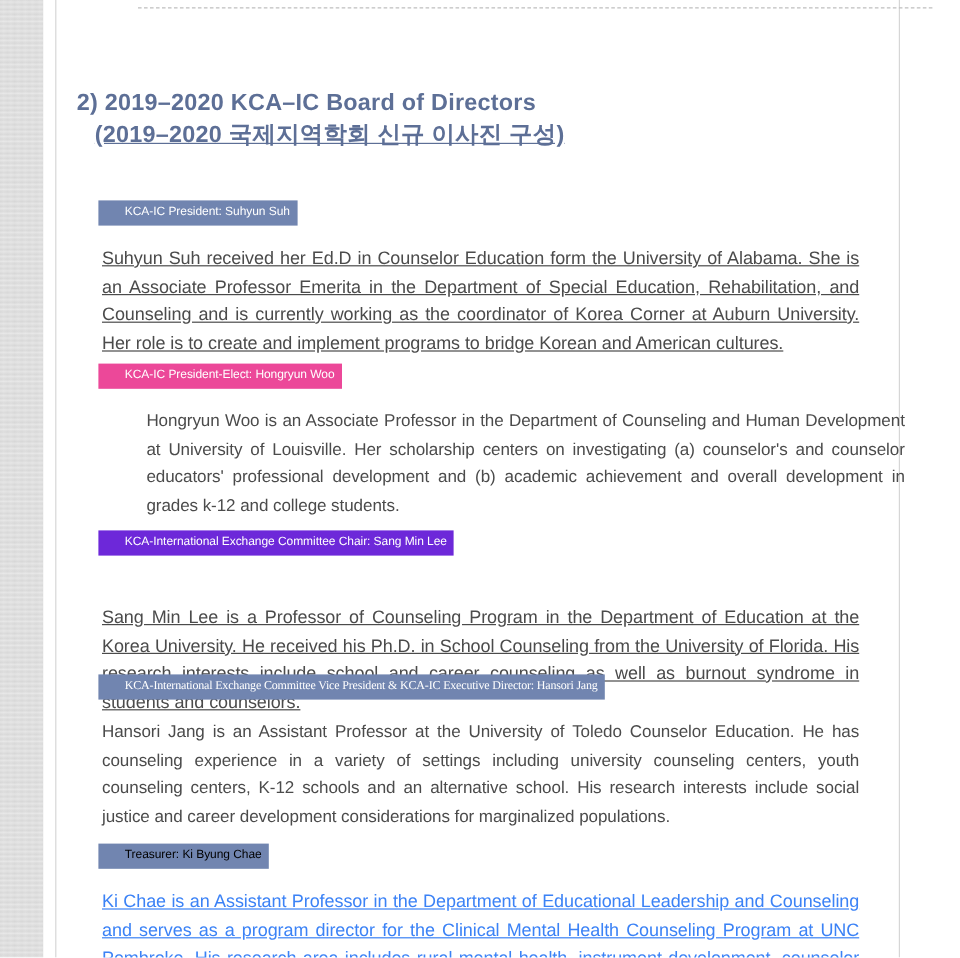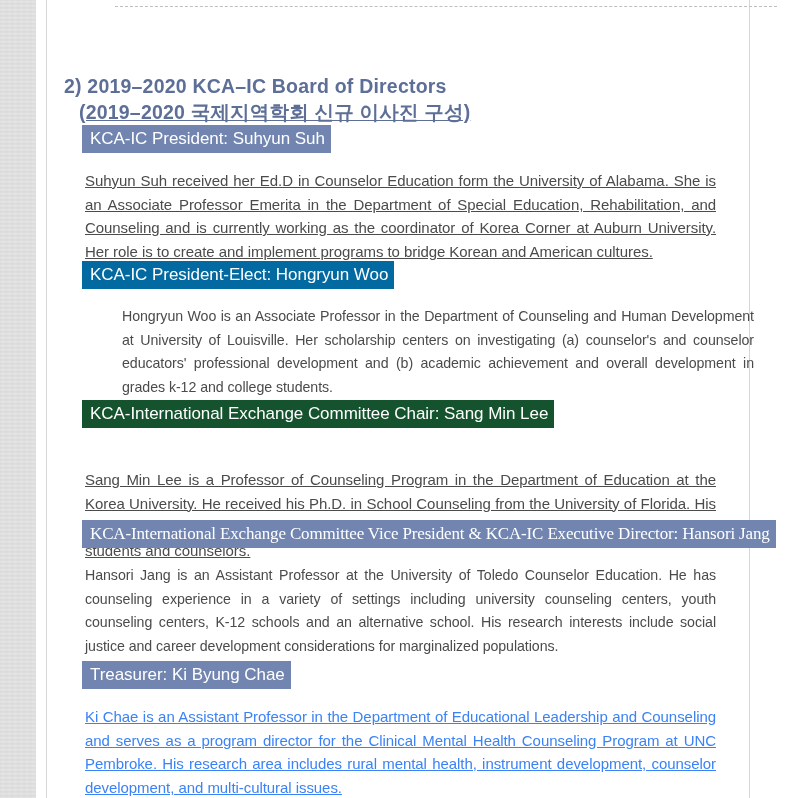--- a/index.html
+++ b/index.html
@@ -88,25 +88,26 @@
   .section {
     position: absolute;
     left: 82px;
     width: 634px;
   }
 
   .section-heading {
     display: inline-block;
     background: #7185b0;
     color: #ffffff;
-    font-size: 17px;
+    font-size: 10px;
     line-height: 1.0;
-    padding: 5px 6px 6px 8px;
+    padding: 5px 6px 6px 22px;
     white-space: nowrap;
     letter-spacing: -0.05px;
+    margin-top: 42px;
   }
 
   .section-body {
     margin-top: 16px;
     margin-left: 3px;
     color: #4b4b4b;
     font-size: 14.2px;
     line-height: 23.5px;
     text-align: justify;
     text-justify: inter-word;
@@ -144,33 +145,33 @@
       <span>2) 2019–2020 KCA–IC Board of Directors</span>
       <span class="ko">(2019–2020 국제지역학회 신규 이사진 구성)</span>
     </div>
 
     <div class="section" id="sec-0">
       <div class="section-heading" style="background: rgb(113, 133, 176); color: rgb(255, 255, 255);">KCA-IC President: Suhyun Suh</div>
       <div class="section-body tight" style="color: rgb(75, 75, 75);">Suhyun Suh received her Ed.D in Counselor Education form the University of Alabama. She is an Associate Professor Emerita in the Department of Special Education, Rehabilitation, and Counseling and is currently working as the coordinator of Korea Corner at Auburn University. Her role is to create and implement programs to bridge Korean and American cultures.</div>
     </div>
 
     <div class="section" id="sec-1">
-      <div class="section-heading" style="background: #0369a1; color: rgb(255, 255, 255);">KCA-IC President-Elect: Hongryun Woo</div>
+      <div class="section-heading" style="background: #ec4899; color: rgb(255, 255, 255);">KCA-IC President-Elect: Hongryun Woo</div>
       <div class="section-body" style="color: rgb(75, 75, 75); margin-left: 40px;">Hongryun Woo is an Associate Professor in the Department of Counseling and Human Development at University of Louisville. Her scholarship centers on investigating (a) counselor's and counselor educators' professional development and (b) academic achievement and overall development in grades k-12 and college students.</div>
     </div>
 
     <div class="section" id="sec-2">
-      <div class="section-heading" style="background: #14532d; color: rgb(255, 255, 255);">KCA-International Exchange Committee Chair: Sang Min Lee</div>
+      <div class="section-heading" style="background: #6d28d9; color: rgb(255, 255, 255);">KCA-International Exchange Committee Chair: Sang Min Lee</div>
       <div class="section-body tight" style="color: rgb(75, 75, 75); margin-top: 40px;">Sang Min Lee is a Professor of Counseling Program in the Department of Education at the Korea University. He received his Ph.D. in School Counseling from the University of Florida. His research interests include school and career counseling as well as burnout syndrome in students and counselors.</div>
     </div>
 
     <div class="section" id="sec-3">
       <div class="section-heading" style="background: rgb(113, 133, 176); color: rgb(255, 255, 255);">KCA-International Exchange Committee Vice President &amp; KCA-IC Executive Director: Hansori Jang</div>
       <div class="section-body" style="color: rgb(75, 75, 75);">Hansori Jang is an Assistant Professor at the University of Toledo Counselor Education. He has counseling experience in a variety of settings including university counseling centers, youth counseling centers, K-12 schools and an alternative school. His research interests include social justice and career development considerations for marginalized populations.</div>
     </div>
 
     <div class="section" id="sec-4">
-      <div class="section-heading" style="background: rgb(113, 133, 176); color: #ffffff;">Treasurer: Ki Byung Chae</div>
+      <div class="section-heading" style="background: rgb(113, 133, 176); color: #000000;">Treasurer: Ki Byung Chae</div>
       <div class="section-body tight" style="color: #3b82f6;">Ki Chae is an Assistant Professor in the Department of Educational Leadership and Counseling and serves as a program director for the Clinical Mental Health Counseling Program at UNC Pembroke. His research area includes rural mental health, instrument development, counselor development, and multi-cultural issues.</div>
     </div>
 
   </div>
 </div>
 
 </body></html>

